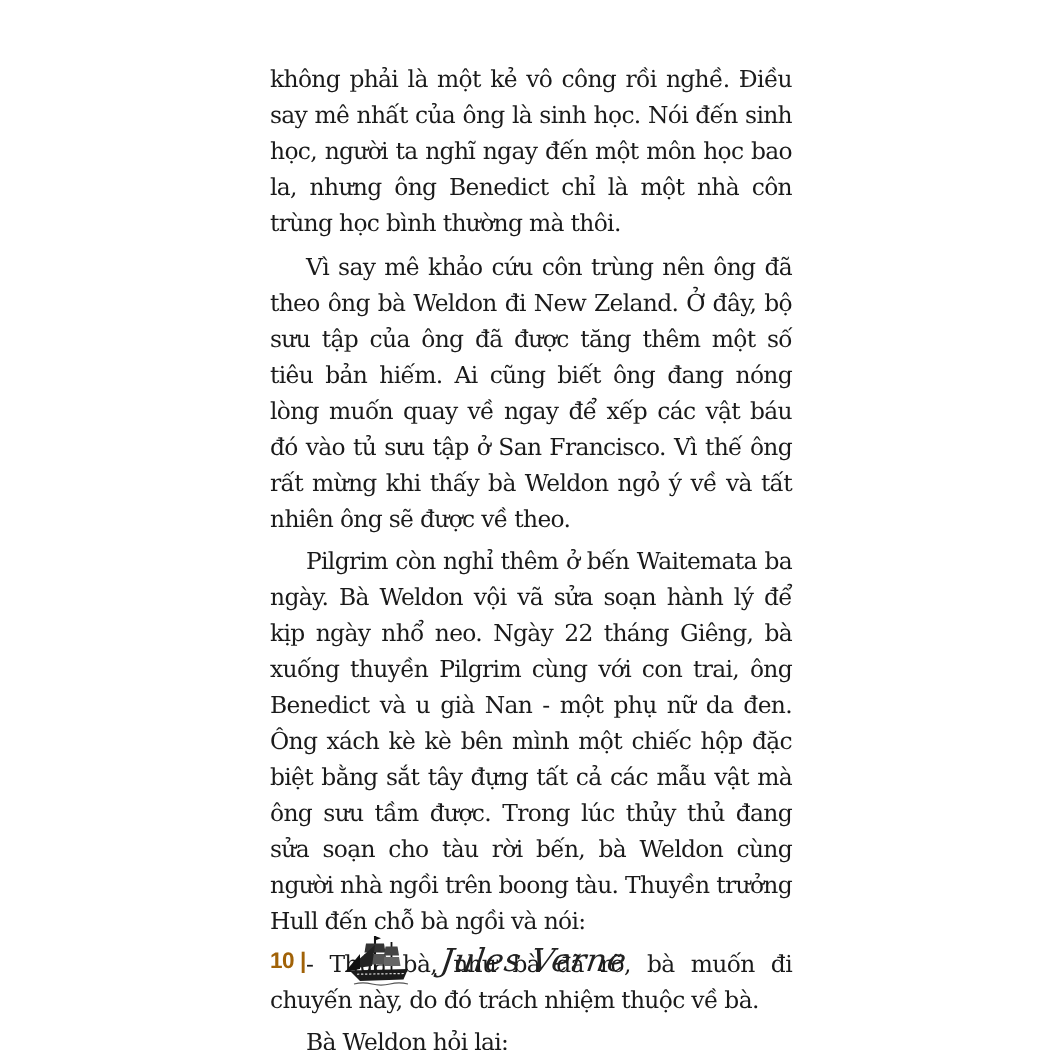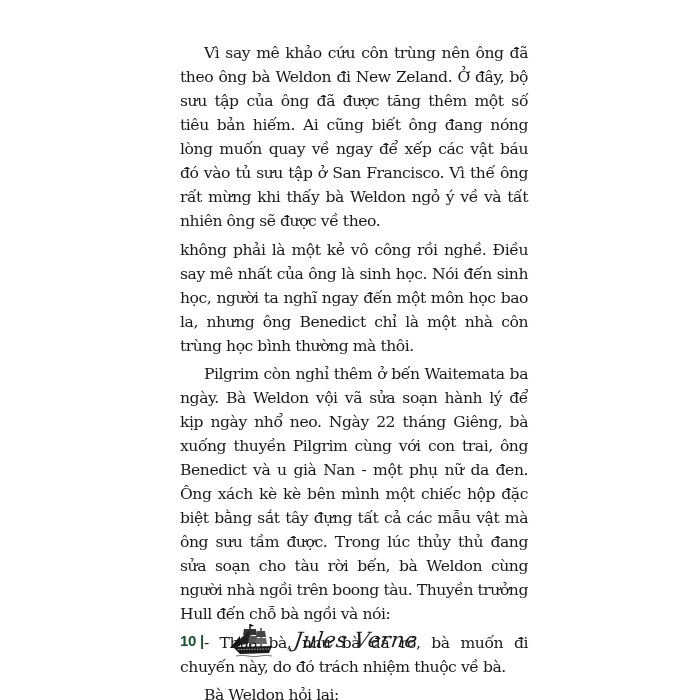--- a/index.html
+++ b/index.html
@@ -45,21 +45,21 @@
       top: 620px;
       width: 300px;
       height: 40px;
       display: flex;
       align-items: center;
     }
     .page-num {
       font-family: "Liberation Sans", "DejaVu Sans", sans-serif;
       font-weight: bold;
       font-size: 15px;
-      color: #14532d;
+      color: #a16207;
       margin-right: 24px;
       letter-spacing: -0.3px;
     }
     .ship {
       width: 50px;
       height: 36px;
       margin-right: 16px;
       display: inline-block;
     }
     .author {
@@ -70,22 +70,22 @@
       letter-spacing: 0.3px;
       transform: skewX(-8deg);
       display: inline-block;
     }
   </style>
 </head>
 <body>
 
 <div class="page">
   <div class="text-block">
+    <p class="para">không phải là một kẻ vô công rồi nghề. Điều say mê nhất của ông là sinh học. Nói đến sinh học, người ta nghĩ ngay đến một môn học bao la, nhưng ông Benedict chỉ là một nhà côn trùng học bình thường mà thôi.</p>
     <p class="para indent">Vì say mê khảo cứu côn trùng nên ông đã theo ông bà Weldon đi New Zeland. Ở đây, bộ sưu tập của ông đã được tăng thêm một số tiêu bản hiếm. Ai cũng biết ông đang nóng lòng muốn quay về ngay để xếp các vật báu đó vào tủ sưu tập ở San Francisco. Vì thế ông rất mừng khi thấy bà Weldon ngỏ ý về và tất nhiên ông sẽ được về theo.</p>
-    <p class="para">không phải là một kẻ vô công rồi nghề. Điều say mê nhất của ông là sinh học. Nói đến sinh học, người ta nghĩ ngay đến một môn học bao la, nhưng ông Benedict chỉ là một nhà côn trùng học bình thường mà thôi.</p>
     <p class="para indent">Pilgrim còn nghỉ thêm ở bến Waitemata ba ngày. Bà Weldon vội vã sửa soạn hành lý để kịp ngày nhổ neo. Ngày 22 tháng Giêng, bà xuống thuyền Pilgrim cùng với con trai, ông Benedict và u già Nan - một phụ nữ da đen. Ông xách kè kè bên mình một chiếc hộp đặc biệt bằng sắt tây đựng tất cả các mẫu vật mà ông sưu tầm được. Trong lúc thủy thủ đang sửa soạn cho tàu rời bến, bà Weldon cùng người nhà ngồi trên boong tàu. Thuyền trưởng Hull đến chỗ bà ngồi và nói:</p>
     <p class="para indent">- Thưa bà, như bà đã rõ, bà muốn đi chuyến này, do đó trách nhiệm thuộc về bà.</p>
     <p class="para indent">Bà Weldon hỏi lại:</p>
 
   </div>
 
   <div class="footer">
     <span class="page-num">10 |</span>
     <span class="ship">
       <svg width="50" height="36" viewBox="0 0 50 36">

